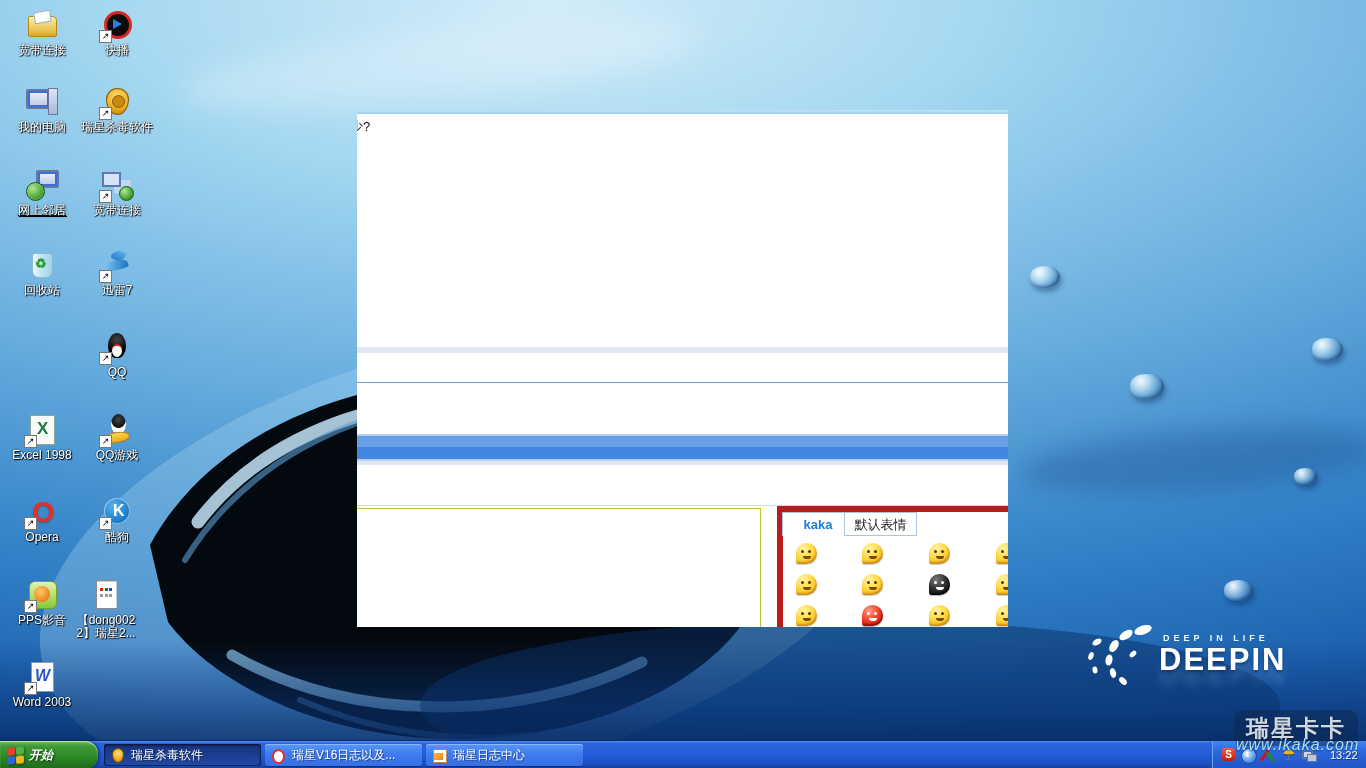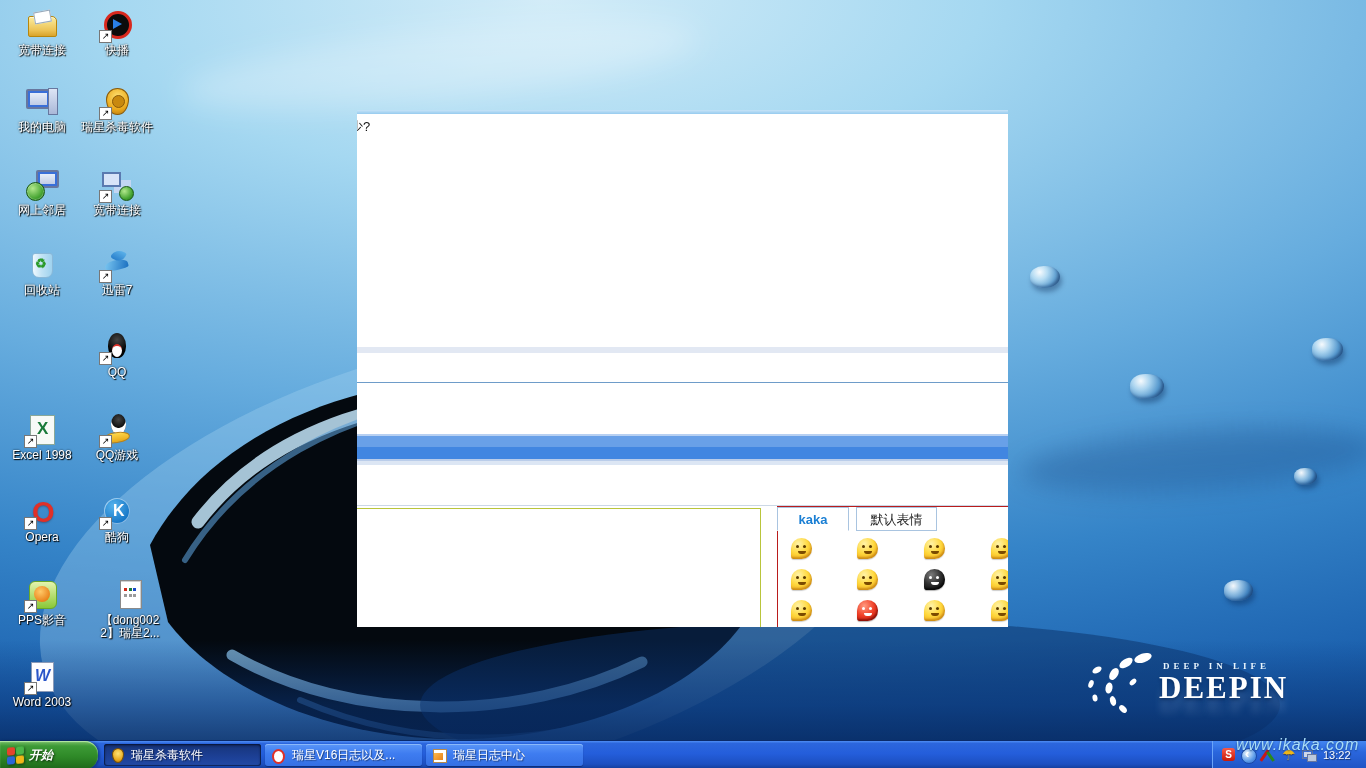--- a/index.html
+++ b/index.html
@@ -8,21 +8,21 @@
     background:radial-gradient(145% 105% at 40% 0%, #d2ecf8 0%, #a5d8f1 22%, #66acde 50%, #3584c8 72%, #1d63b0 90%, #14529e 100%);}
   
   .wp-streak{position:absolute;border-radius:50%;pointer-events:none;}
   .wp-deep{position:absolute;left:0;right:0;bottom:28px;height:100px;pointer-events:none;
     background:linear-gradient(rgba(10,53,120,0) 0%, rgba(10,53,120,.55) 65%, rgba(7,42,100,.75) 100%);}
   svg.whale{position:absolute;left:0;top:0;pointer-events:none;}
   .drop{position:absolute;border-radius:48% 52% 55% 45%;pointer-events:none;
     background:radial-gradient(circle at 32% 28%, rgba(255,255,255,.95) 0%, rgba(215,240,252,.65) 30%, rgba(90,150,200,.55) 62%, rgba(15,50,95,.72) 100%);
     box-shadow:2px 4px 5px rgba(0,25,70,.35), inset -2px -2px 3px rgba(0,30,80,.35);}
   
-  .deepin{position:absolute;left:1085px;top:648px;width:270px;height:72px;pointer-events:none;font-family:Liberation Serif, serif;}
+  .deepin{position:absolute;left:1085px;top:620px;width:270px;height:72px;pointer-events:none;}
   .deepin .d-small{position:absolute;left:78px;top:13px;font-size:9px;font-weight:bold;letter-spacing:4px;color:#e9f5fd;}
   .deepin .d-big{position:absolute;left:74px;top:22px;font-size:31px;font-weight:bold;letter-spacing:2px;color:#ffffff;
     text-shadow:0 2px 3px rgba(0,25,60,.45), 0 14px 8px rgba(220,240,255,.18);}
   
   .wm-box{position:absolute;left:1234px;top:710px;width:124px;height:36px;border-radius:9px;
     background:rgba(12,38,78,.5);display:flex;align-items:center;justify-content:center;z-index:60;}
   .wm-title{font-size:23px;font-weight:bold;letter-spacing:2px;color:rgba(255,255,255,.82);text-shadow:0 1px 2px rgba(0,20,50,.6);}
   .wm-url{position:absolute;left:1236px;top:736px;z-index:70;font-style:italic;font-size:16px;color:#a9ddf8;
     text-shadow:0 1px 2px rgba(0,40,90,.7);letter-spacing:1px;}
   
@@ -99,25 +99,25 @@
   .w-bluebar .r3{height:12px;background:#4186e1;}
   .w-bluebar .r4{height:2px;background:#bacdea;}
   .w-bluebar .r5{height:4px;background:#dce6f4;}
   .w-input{position:absolute;left:-10px;top:362px;width:391px;height:18px;background:#fff;border:1px solid #aeb8c4;
     font-size:12px;line-height:18px;color:#111;padding-left:10px;white-space:nowrap;overflow:hidden;}
   .frag{display:inline-block;width:6px;height:12px;margin-right:2px;vertical-align:-2px;
     background:linear-gradient(#000 0 0) 4px 0/2px 12px no-repeat, linear-gradient(#000 0 0) 0 3px/5px 2px no-repeat,
                linear-gradient(#000 0 0) 0 8px/5px 2px no-repeat;}
   .w-line2{position:absolute;left:0;top:395px;width:100%;height:1px;background:#ccd8e6;}
   .w-textarea{position:absolute;left:-10px;top:398px;width:412px;height:140px;background:#fff;border:1px solid #b9c53b;}
-  .w-emotes{position:absolute;left:420px;top:396px;width:235px;height:140px;background:#fff;border:1px solid #b91c1c;}
+  .w-emotes{position:absolute;left:420px;top:396px;width:235px;height:140px;background:#fff;border:6px solid #b91c1c;}
   .etab{position:absolute;top:0;height:24px;line-height:24px;text-align:center;font-size:13px;background:#fff;
     border:1px solid #a9c4e0;box-sizing:border-box;cursor:pointer;}
   .etab1{left:-1px;width:72px;border-bottom-color:#fff;color:#1a7fd4;font-weight:bold;}
-  .etab2{left:78px;width:81px;color:#222;}
+  .etab2{left:61px;width:73px;color:#222;}
   .egrid{position:absolute;left:0;top:0;width:100%;height:100%;}
   .emo{position:absolute;width:21px;height:21px;border-radius:50% 50% 50% 16%;cursor:pointer;
     background:radial-gradient(circle at 35% 28%, #fff3a8, #ffd83d 48%, #efa61a 90%);
     box-shadow:inset -1px -2px 2px rgba(160,90,0,.45), 0 1px 1px rgba(0,0,0,.2);}
   .emo::before{content:"";position:absolute;left:5px;top:7px;width:3px;height:3px;border-radius:50%;
     background:#5a3a00;box-shadow:7px 0 0 #5a3a00;}
   .emo::after{content:"";position:absolute;left:7px;top:13px;width:8px;height:3px;border-radius:0 0 6px 6px;background:#7a4a00;}
   .emo-black{background:radial-gradient(circle at 35% 28%, #7a7a7a, #2e2e2e 48%, #0a0a0a 90%);
     box-shadow:inset -1px -2px 2px rgba(0,0,0,.6), 0 1px 1px rgba(0,0,0,.3);}
   .emo-black::before{background:#fff;box-shadow:7px 0 0 #fff;}
@@ -158,21 +158,21 @@
   .tr-s::before{left:1px;top:1px;width:13px;height:13px;border-radius:3px;background:linear-gradient(#f85a4a,#c81808);}
   .tr-s::after{content:"S";left:0;top:1px;width:15px;text-align:center;color:#fff;font-weight:900;font-size:10px;line-height:13px;}
   .tr-chev::before{left:0;top:1px;width:14px;height:14px;border-radius:50%;border:1px solid #1a4aa8;
     background:radial-gradient(circle at 35% 30%, #eaf5fd, #5a9ae8 60%, #2a5fc8);}
   .tr-chev::after{content:"\2039";left:4px;top:-1px;color:#fff;font-weight:900;font-size:13px;}
   .tr-media::before{left:2px;top:2px;width:3px;height:13px;background:#c81818;transform:rotate(35deg);}
   .tr-media::after{left:8px;top:4px;width:3px;height:11px;background:#2a8a1a;transform:rotate(-35deg);}
   .tr-umb::before{content:"\2602";left:1px;top:-1px;font-size:15px;color:#f0b818;text-shadow:0 1px 1px rgba(60,30,0,.6);}
   .tr-net::before{left:1px;top:3px;width:9px;height:7px;background:#cfd8e8;border:1px solid #67779f;box-shadow:inset 0 0 0 1px #3a6fd8;}
   .tr-net::after{left:6px;top:7px;width:8px;height:6px;background:#bcc8dc;border:1px solid #67779f;}
-  .clock{font-size:11px;color:#fff;text-shadow:1px 1px 1px rgba(0,0,0,.5);margin-left:2px;}
+  .clock{font-size:11px;color:#fff;text-shadow:1px 1px 1px rgba(0,0,0,.5);margin-left:9px;}
 </style>
 </head>
 <body>
 
 <div class="stage">
 
   <div class="wp-streak" style="left:180px;top:30px;width:520px;height:70px;background:rgba(255,255,255,.25);filter:blur(14px);transform:rotate(-6deg);"></div>
   <div class="wp-streak" style="left:1020px;top:430px;width:360px;height:60px;background:rgba(10,50,110,.25);filter:blur(12px);transform:rotate(-4deg);"></div>
   <svg class="whale" width="1366" height="768" viewBox="0 0 1366 768">
     <ellipse cx="470" cy="560" rx="440" ry="215" fill="#a5d4f0" opacity="0.35" transform="rotate(-14 470 560)"></ellipse>
@@ -225,21 +225,21 @@
       <div class="desk-item" style="left: 4px; top: 85px;">
         <div class="ic ic-computer"></div>
         <div class="dlabel">我的电脑</div>
       </div>
       <div class="desk-item" style="left: 79px; top: 85px;">
         <div class="ic ic-rising">
           <span class="sc">↗</span>
         </div>
         <div class="dlabel">瑞星杀毒软件</div>
       </div>
-      <div class="desk-item" style="left: 4px; top: 168px;">
+      <div class="desk-item" style="left: 4px; top: 168px; text-decoration: underline;">
         <div class="ic ic-network"></div>
         <div class="dlabel">网上邻居</div>
       </div>
       <div class="desk-item" style="left: 79px; top: 168px;">
         <div class="ic ic-broadband">
           <span class="sc">↗</span>
         </div>
         <div class="dlabel">宽带连接</div>
       </div>
       <div class="desk-item" style="left: 4px; top: 248px;">
@@ -281,21 +281,21 @@
           <span class="sc">↗</span>
         </div>
         <div class="dlabel">酷狗</div>
       </div>
       <div class="desk-item" style="left: 4px; top: 578px;">
         <div class="ic ic-pps">
           <span class="sc">↗</span>
         </div>
         <div class="dlabel">PPS影音</div>
       </div>
-      <div class="desk-item" style="left: 92px; top: 578px;">
+      <div class="desk-item" style="left: 68px; top: 578px;">
         <div class="ic ic-docfile"></div>
         <div class="dlabel">【dong0022】瑞星2...</div>
       </div>
       <div class="desk-item" style="left: 4px; top: 660px;">
         <div class="ic ic-word">
           <span class="sc">↗</span>
         </div>
         <div class="dlabel">Word 2003</div>
       </div>
     </div>
@@ -327,20 +327,23 @@
           <div class="emo emo-yellow" style="left: 13px; top: 93px;"></div>
           <div class="emo emo-red" style="left: 79px; top: 93px;"></div>
           <div class="emo emo-yellow" style="left: 146px; top: 93px;"></div>
           <div class="emo emo-yellow" style="left: 213px; top: 93px;"></div>
         </div>
       <div class="etab etab1">kaka</div>
       <div class="etab etab2">默认表情</div>
     </div>
   </div>
 
+  <div class="wm-box">
+    <span class="wm-title">瑞星卡卡</span>
+  </div>
   <div class="wm-url">www.ikaka.com</div>
 
   <div class="taskbar">
     <div class="start">
       <span class="flag">
           <span class="f1"></span>
           <span class="f2"></span>
           <span class="f3"></span>
           <span class="f4"></span>
         </span>

